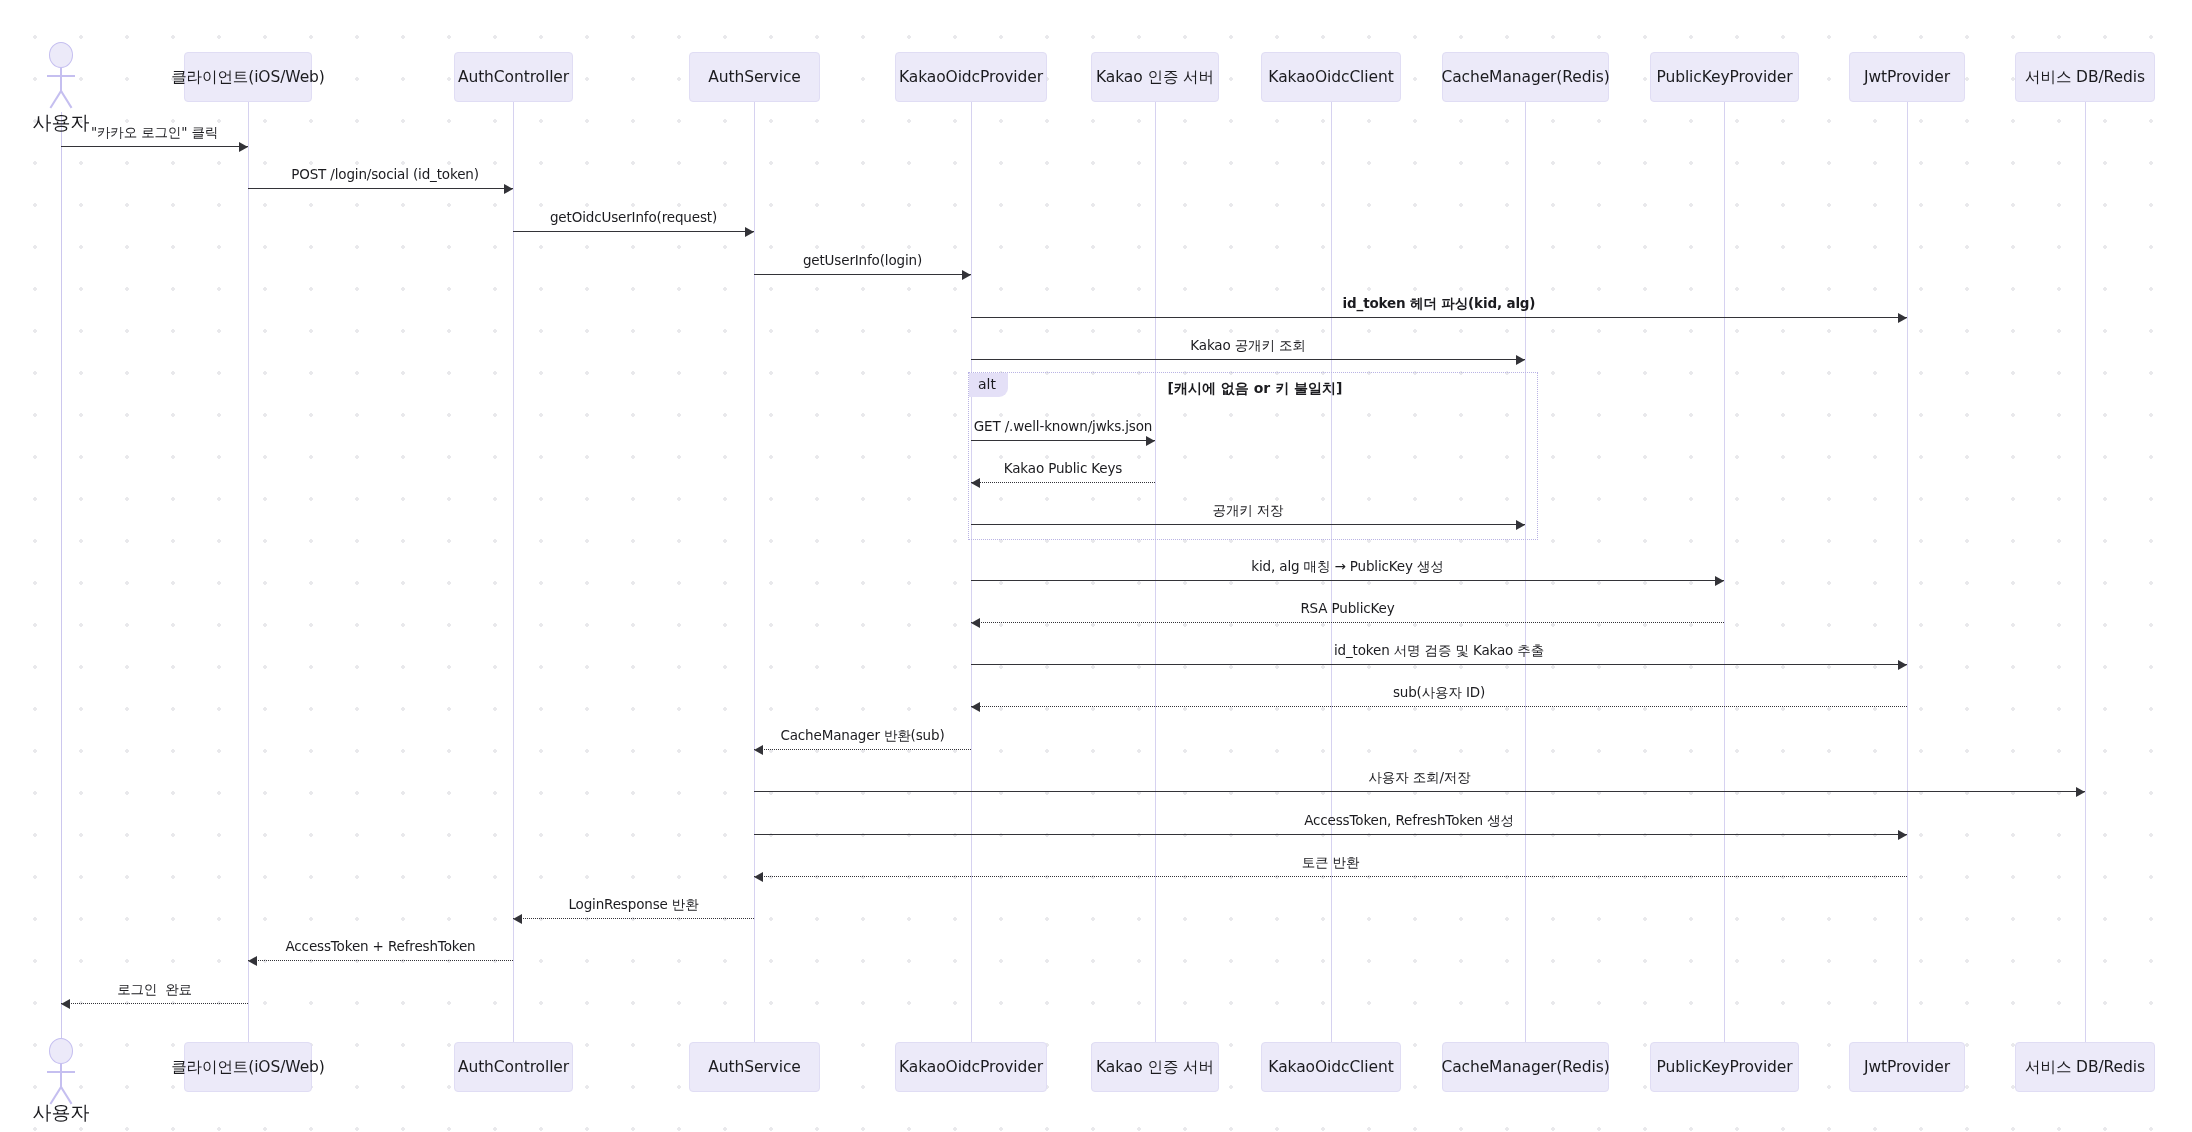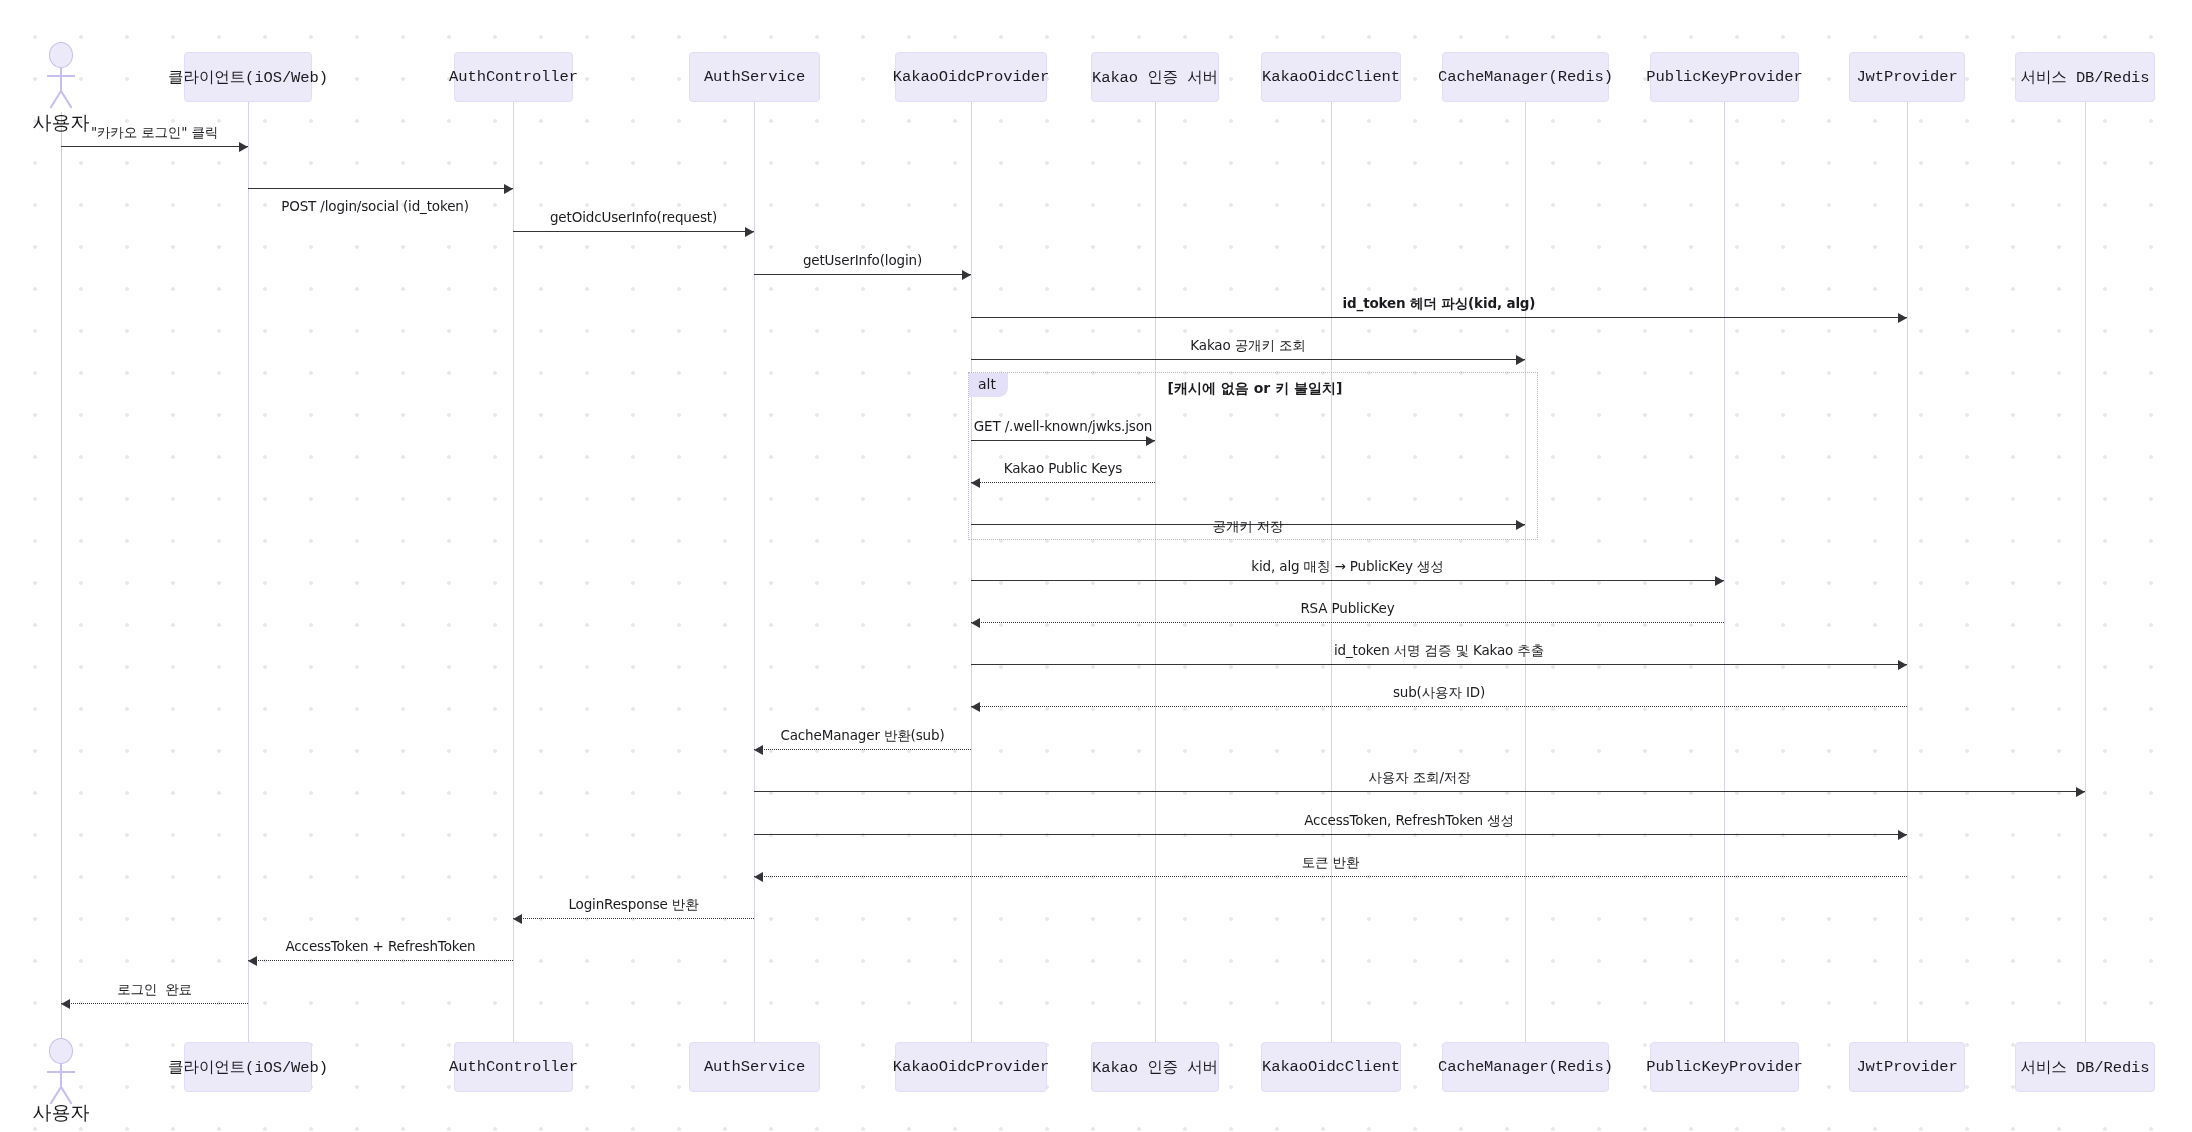--- a/index.html
+++ b/index.html
@@ -35,21 +35,20 @@
     border: 1px solid #e0ddf4;
     border-radius: 4px;
     display: flex;
     align-items: center;
     justify-content: center;
     color: #1b1b1f;
     font-size: 15.5px;
     letter-spacing: -0.1px;
     white-space: nowrap;
     padding: 0 10px;
-    font-family: Liberation Mono, monospace;
   }
   .actor-wrap { position: absolute; }
   .actor-head {
     position: absolute;
     width: 24px; height: 26px;
     border: 1.6px solid #c5bff0;
     border-radius: 50%;
     background: #eceaf9;
     left: 0; top: 0;
   }
@@ -155,42 +154,42 @@
       <div class="alt-frame" style="left: 968px; top: 372px; width: 570px; height: 168px;"></div>
       <div class="alt-tag" style="left: 969px; top: 373px;">alt</div>
       <div class="alt-cond" style="left: 1255px; top: 380px;">[캐시에 없음 or 키 불일치]</div>
     </div>
   <div id="messages">
       <div class="msg-line" style="left: 61px; top: 146px; width: 187px;"></div>
       <div class="arrowhead right" style="top: 141.6px; left: 239px;"></div>
       <div class="msg-label" style="left: 154.5px; top: 124px;">"카카오 로그인" 클릭</div>
       <div class="msg-line" style="left: 248px; top: 188px; width: 265px;"></div>
       <div class="arrowhead right" style="top: 183.6px; left: 504px;"></div>
-      <div class="msg-label" style="left: 375px; top: 166px; margin-top: 32px;">POST /login/social (id_token)</div>
+      <div class="msg-label" style="left: 385px; top: 166px;">POST /login/social (id_token)</div>
       <div class="msg-line" style="left: 513px; top: 231px; width: 241px;"></div>
       <div class="arrowhead right" style="top: 226.6px; left: 745px;"></div>
       <div class="msg-label" style="left: 633.5px; top: 209px;">getOidcUserInfo(request)</div>
       <div class="msg-line" style="left: 754px; top: 274px; width: 217px;"></div>
       <div class="arrowhead right" style="top: 269.6px; left: 962px;"></div>
       <div class="msg-label" style="left: 862.5px; top: 252px;">getUserInfo(login)</div>
       <div class="msg-line" style="left: 971px; top: 317px; width: 936px;"></div>
       <div class="arrowhead right" style="top: 312.6px; left: 1898px;"></div>
       <div class="msg-label" style="left: 1439px; top: 295px; font-weight: bold;">id_token 헤더 파싱(kid, alg)</div>
       <div class="msg-line" style="left: 971px; top: 359px; width: 554px;"></div>
       <div class="arrowhead right" style="top: 354.6px; left: 1516px;"></div>
       <div class="msg-label" style="left: 1248px; top: 337px;">Kakao 공개키 조회</div>
       <div class="msg-line" style="left: 971px; top: 440px; width: 184px;"></div>
       <div class="arrowhead right" style="top: 435.6px; left: 1146px;"></div>
       <div class="msg-label" style="left: 1063px; top: 418px;">GET /.well-known/jwks.json</div>
       <div class="msg-line dashed" style="left: 971px; top: 482px; width: 184px;"></div>
       <div class="arrowhead left" style="top: 477.6px; left: 971px;"></div>
       <div class="msg-label" style="left: 1063px; top: 460px;">Kakao Public Keys</div>
       <div class="msg-line" style="left: 971px; top: 524px; width: 554px;"></div>
       <div class="arrowhead right" style="top: 519.6px; left: 1516px;"></div>
-      <div class="msg-label" style="left: 1248px; top: 502px; margin-top: 16px;">공개키 저장</div>
+      <div class="msg-label" style="left: 1248px; top: 502px;">공개키 저장</div>
       <div class="msg-line" style="left: 971px; top: 580px; width: 753px;"></div>
       <div class="arrowhead right" style="top: 575.6px; left: 1715px;"></div>
       <div class="msg-label" style="left: 1347.5px; top: 558px;">kid, alg 매칭 → PublicKey 생성</div>
       <div class="msg-line dashed" style="left: 971px; top: 622px; width: 753px;"></div>
       <div class="arrowhead left" style="top: 617.6px; left: 971px;"></div>
       <div class="msg-label" style="left: 1347.5px; top: 600px;">RSA PublicKey</div>
       <div class="msg-line" style="left: 971px; top: 664px; width: 936px;"></div>
       <div class="arrowhead right" style="top: 659.6px; left: 1898px;"></div>
       <div class="msg-label" style="left: 1439px; top: 642px;">id_token 서명 검증 및 Kakao 추출</div>
       <div class="msg-line dashed" style="left: 971px; top: 706px; width: 936px;"></div>

